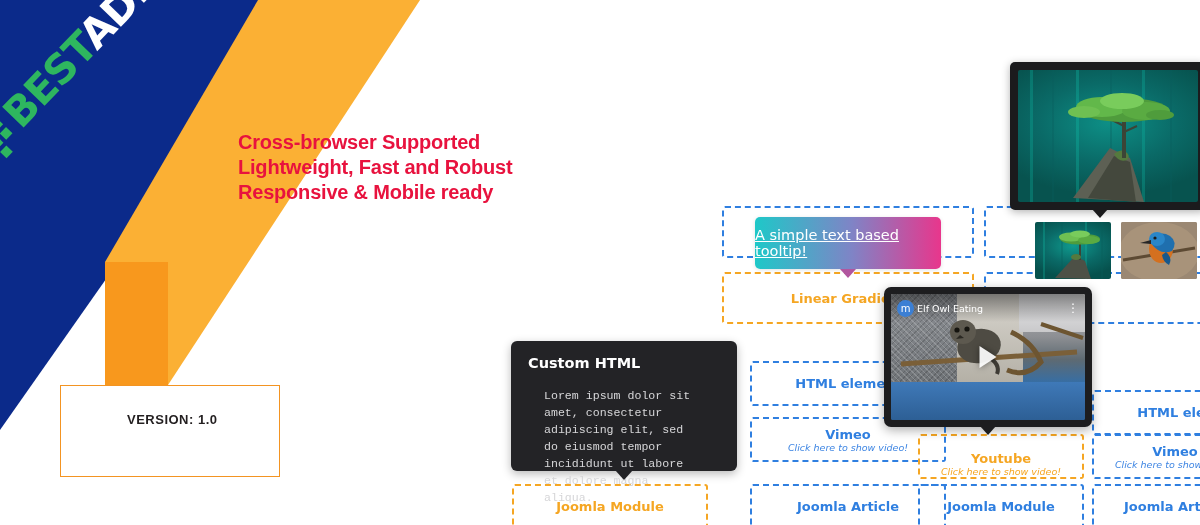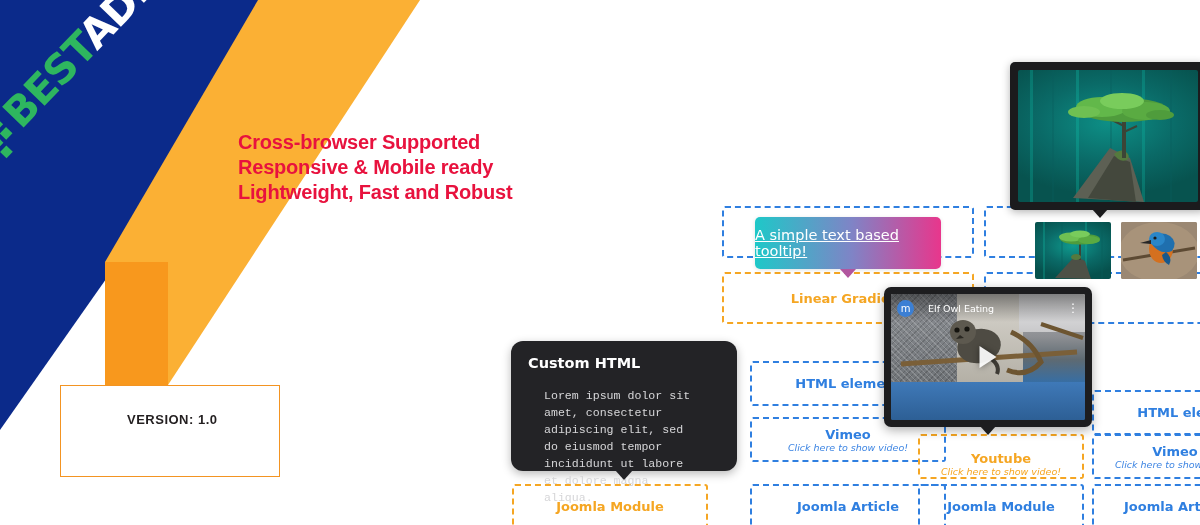--- a/index.html
+++ b/index.html
@@ -111,21 +111,21 @@
     content:"";position:absolute;left:50%;bottom:-9px;
     margin-left:-8px;
     border-left:8px solid transparent;border-right:8px solid transparent;
     border-top:9px solid #b1569f;
   }
 
   
   .dark-tip{
     position:absolute;left:511px;top:341px;
     width:226px;height:130px;
-    background:#232326;border-radius:12px;
+    background:#232326;border-radius:6px;
     box-sizing:border-box;padding:14px 17px 0 17px;
     box-shadow:0 3px 10px rgba(0,0,0,.28);
   }
   .dark-tip h4{
     margin:0 0 9px 0;color:#ffffff;font-size:14.5px;font-weight:bold;
     font-family:"DejaVu Sans",sans-serif;
   }
   .dark-tip p{
     margin:16px;color:#d6d6d8;font-size:11.6px;line-height:1.47;
     font-family:Liberation Mono, monospace;
@@ -190,21 +190,21 @@
   .vsky{position:absolute;right:0;top:0;width:34%;height:30%;
     background:linear-gradient(180deg,#e9e9ea,#c9c9cb);}
   .vtarp{position:absolute;left:0;right:0;bottom:0;height:30%;
     background:linear-gradient(180deg,#3f79b8,#2d5f95);}
   .vtopbar{position:absolute;left:0;right:0;top:0;height:28px;
     background:linear-gradient(180deg,rgba(0,0,0,.45),rgba(0,0,0,0));
     display:flex;align-items:center;padding:0 6px;box-sizing:border-box;}
   .vavatar{width:17px;height:17px;border-radius:50%;background:#3b7fd4;
     color:#fff;font-size:10px;display:flex;align-items:center;justify-content:center;
     font-family:"DejaVu Sans",sans-serif;flex:0 0 auto;}
-  .vtitle{color:#fff;font-size:9.5px;margin-left:14px;
+  .vtitle{color:#fff;font-size:9.5px;margin-left:3px;
     font-family:"DejaVu Sans",sans-serif;white-space:nowrap;overflow:hidden;}
   .vkebab{margin-left:auto;color:#fff;font-size:12px;line-height:1;letter-spacing:0;}
   .vplay{position:absolute;left:50%;top:50%;transform:translate(-50%,-50%);
     width:0;height:0;border-left:17px solid rgba(255,255,255,.92);
     border-top:11px solid transparent;border-bottom:11px solid transparent;
     filter:drop-shadow(0 0 3px rgba(0,0,0,.5));}
 </style>
 </head>
 <body>
 
@@ -224,22 +224,22 @@
       <i style="left:0px;top:26px"></i>
     </div>
     <div class="logo-line" style="position:absolute;left:46px;top:38px">
       <span class="logo-best">BEST</span><span class="logo-addon">ADDON</span>
     </div>
   </div>
 
 
   <div class="subtitle">
     <div>Cross-browser Supported</div>
+    <div>Lightweight, Fast and Robust</div>
     <div>Responsive &amp; Mobile ready</div>
-    <div>Lightweight, Fast and Robust</div>
   </div>
 
   <div class="version-box"></div>
   <div class="version-text">VERSION: 1.0</div>
 
   <div id="boxes-layer">
       <div class="dbox" style="left: 722px; top: 206px; width: 252px; height: 52px;"></div>
       <div class="dbox" style="left: 984px; top: 206px; width: 252px; height: 52px;"></div>
       <div class="dbox orange" style="left: 722px; top: 272px; width: 252px; height: 52px;">
         <div class="lbl">Linear Gradient</div>

